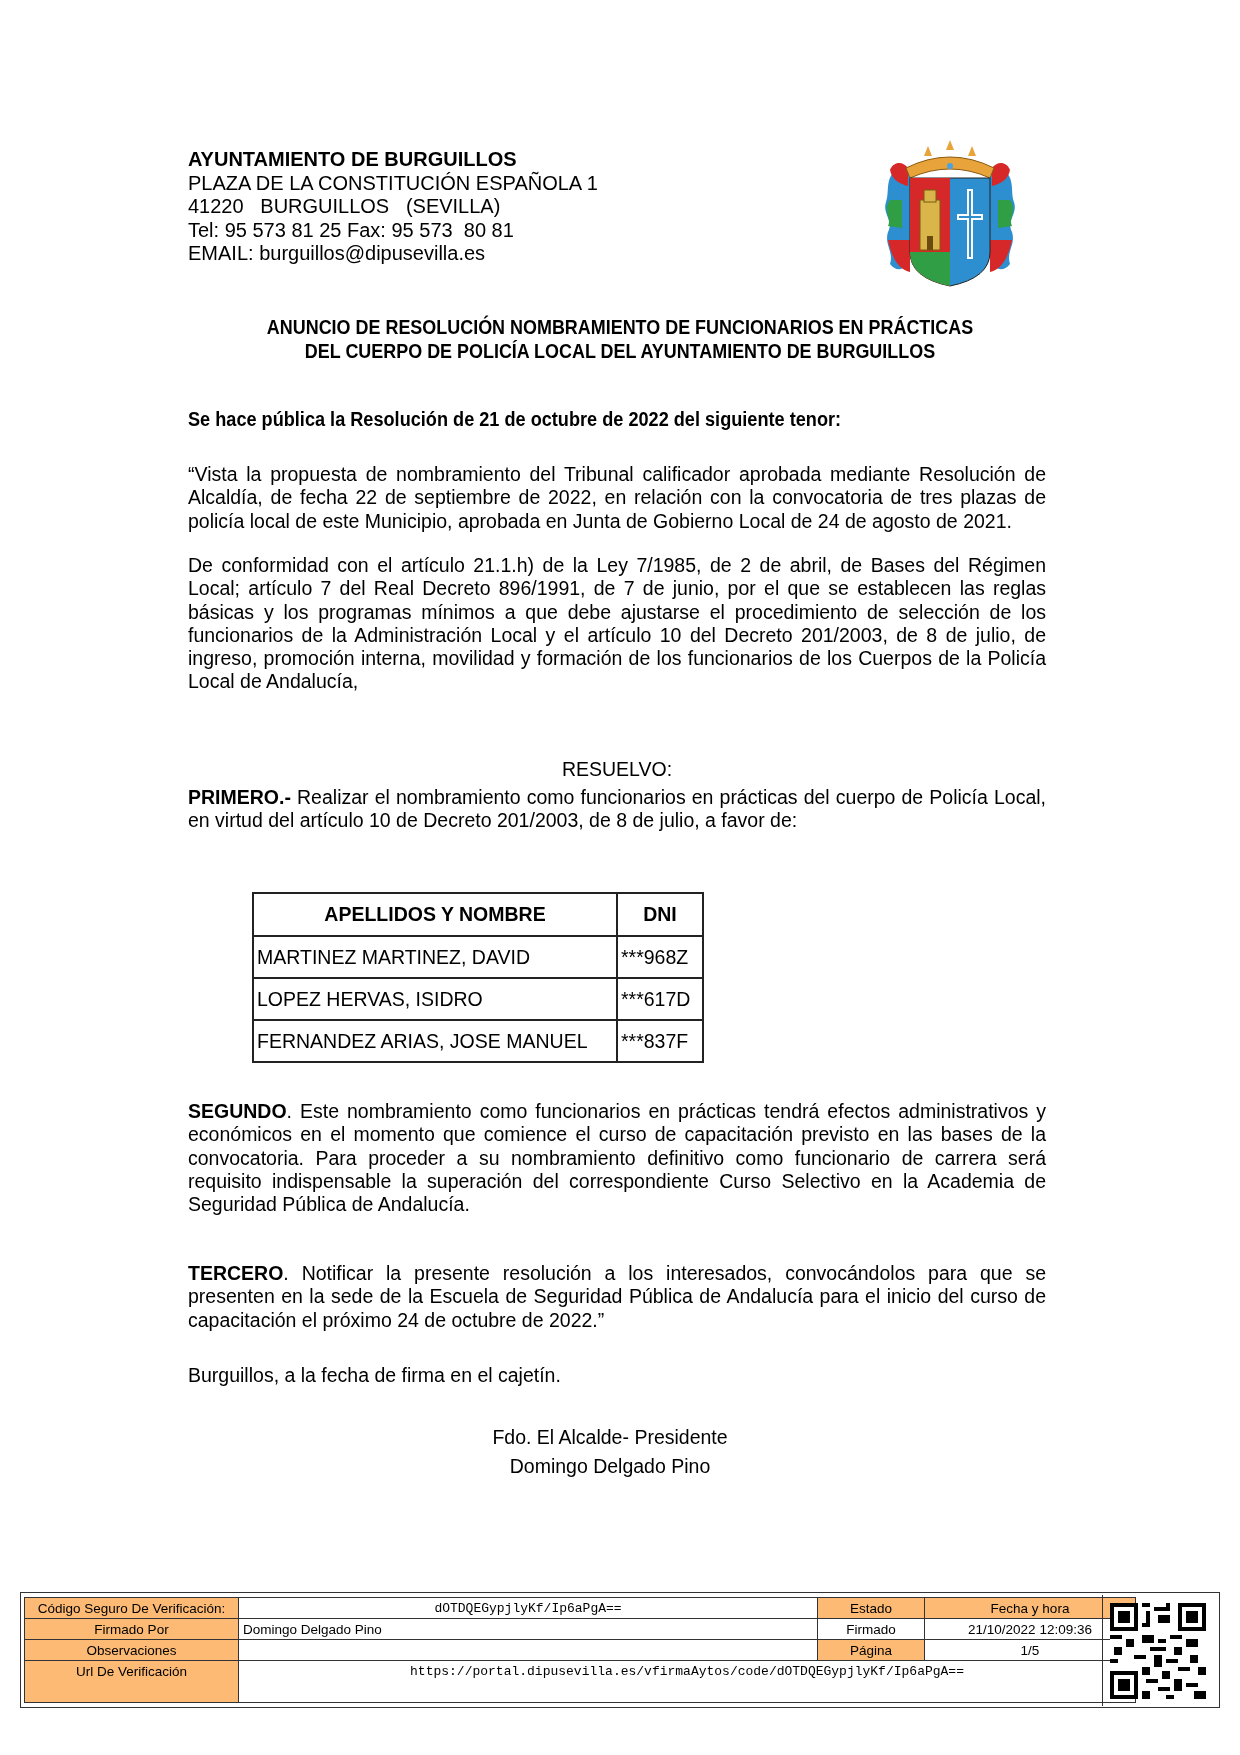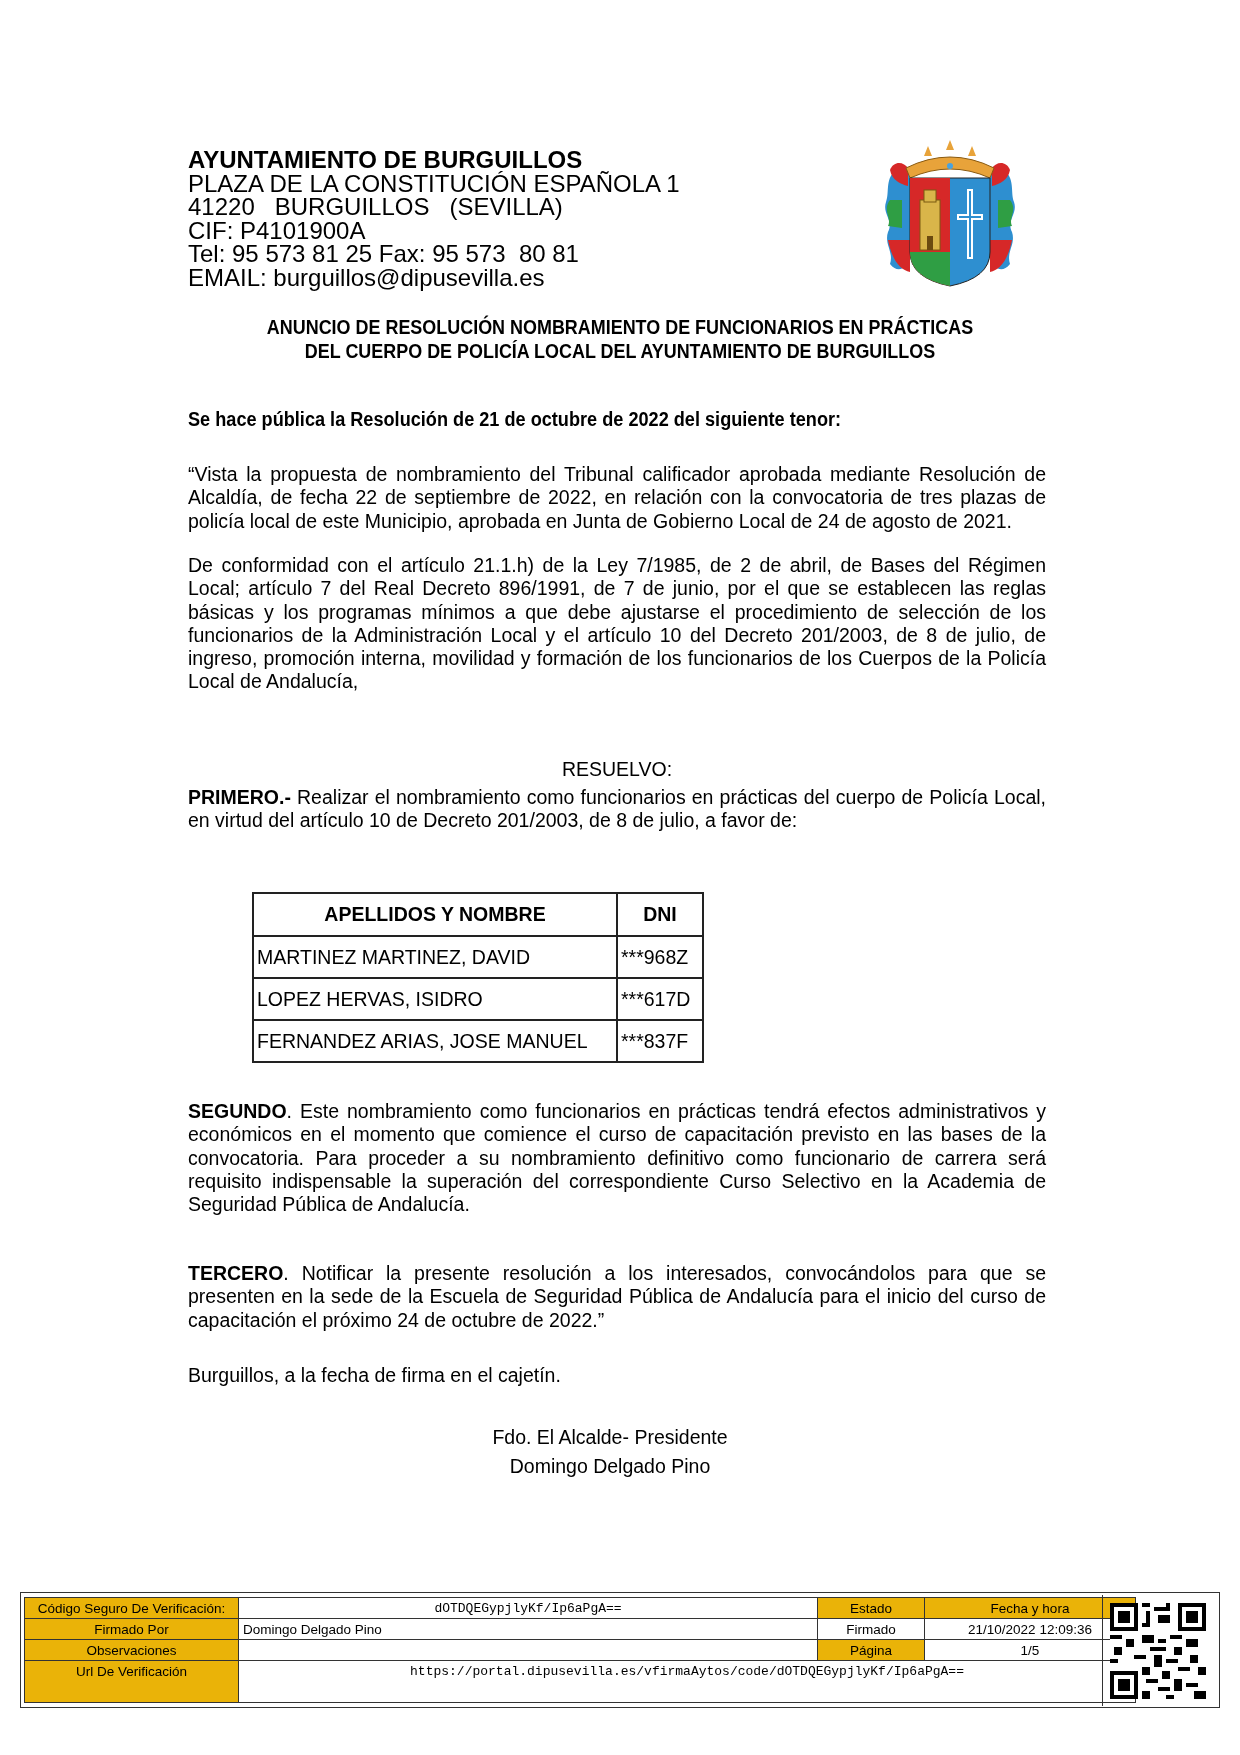--- a/index.html
+++ b/index.html
@@ -1,19 +1,19 @@
 <!DOCTYPE html>
 <html><head>
 <meta charset="utf-8">
 <style>
   html, body { margin:0; padding:0; background:#ffffff; }
   body { width:1240px; height:1755px; position:relative; overflow:hidden; color:#000;
          font-family:"Liberation Sans", sans-serif; }
   .abs { position:absolute; }
-  .header-block { left:188px; top:148px; font-size:24px; line-height:23.5px; }
+  .header-block { left:188px; top:148px; font-size:20px; line-height:23.5px; }
   .header-block .org { font-weight:bold; }
   .header-block div { white-space:pre; }
   .crest { left:880px; top:140px; width:140px; height:150px; }
   .doc-title { left:180px; top:315px; width:880px; text-align:center; font-weight:bold;
                font-size:19.5px; line-height:24px; transform:scaleX(0.92); transform-origin:center; }
   .lead { left:188px; top:408px; font-weight:bold; font-size:19.5px; transform:scaleX(0.93); transform-origin:left; white-space:nowrap; }
   .para { left:188px; width:858px; font-size:19.5px; line-height:23.3px; text-align:justify; }
   .p1 { top:463px; }
   .p2 { top:554px; }
   .resuelvo { left:188px; width:858px; top:716px; text-align:center; font-size:19.5px;margin-top:42px; }
@@ -28,38 +28,37 @@
   .p5 { top:1262px; }
   .closing { left:188px; top:1364px; font-size:19.5px; }
   .sign { left:440px; width:340px; text-align:center; font-size:19.5px; line-height:29px; }
   .sign1 { top:1423px; }
   .sign2 { top:1452px; }
 
   
   .verif-outer { left:20px; top:1592px; width:1200px; height:116px; border:1px solid #333; box-sizing:border-box; }
   .verif-table { left:24px; top:1597px; border-collapse:collapse; font-size:13.5px; }
   .verif-table td { border:1px solid #333; height:21px; padding:0 4px; box-sizing:border-box; }
-  .verif-table td.lbl { background:#eab308; text-align:center; }
+  .verif-table td.lbl { background:#fdba74; text-align:center; }
   .verif-table td.mono { font-family:"Liberation Mono", monospace; text-align:center; font-size:13px; }
   .verif-table tr.url td { height:42px; vertical-align:top; padding-top:3px; }
   .c-lab { width:214px; }
   .c-val { width:579px; }
   .c-est { width:107px; }
   .c-fec { width:211px; }
   .qr-box { left:1102px; top:1595px; width:115px; height:111px; border-left:1px solid #333; }
   .qr { left:1110px; top:1603px; width:96px; height:96px; }
 </style>
 </head>
 <body>
 
 <div class="abs header-block">
   <div class="org">AYUNTAMIENTO DE BURGUILLOS</div>
   <div>PLAZA DE LA CONSTITUCIÓN ESPAÑOLA 1</div>
   <div>41220   BURGUILLOS   (SEVILLA)</div>
-  <div>CIF: P4101900A</div>
   <div>Tel: 95 573 81 25 Fax: 95 573  80 81</div>
   <div>EMAIL: burguillos@dipusevilla.es</div>
 </div>
 
 <div class="abs crest">
   <svg width="140" height="150" viewBox="0 0 140 150">
 
     <path d="M18 28 C4 38 10 52 6 62 C2 74 14 80 8 92 C4 104 14 112 10 124 C18 134 26 128 30 120 L30 30 Z" fill="#2e8fd0"></path>
     <path d="M122 28 C136 38 130 52 134 62 C138 74 126 80 132 92 C136 104 126 112 130 124 C122 134 114 128 110 120 L110 30 Z" fill="#2e8fd0"></path>
     <path d="M10 60 C2 70 12 78 8 86 L22 88 L22 60 Z" fill="#2f9e44"></path>

